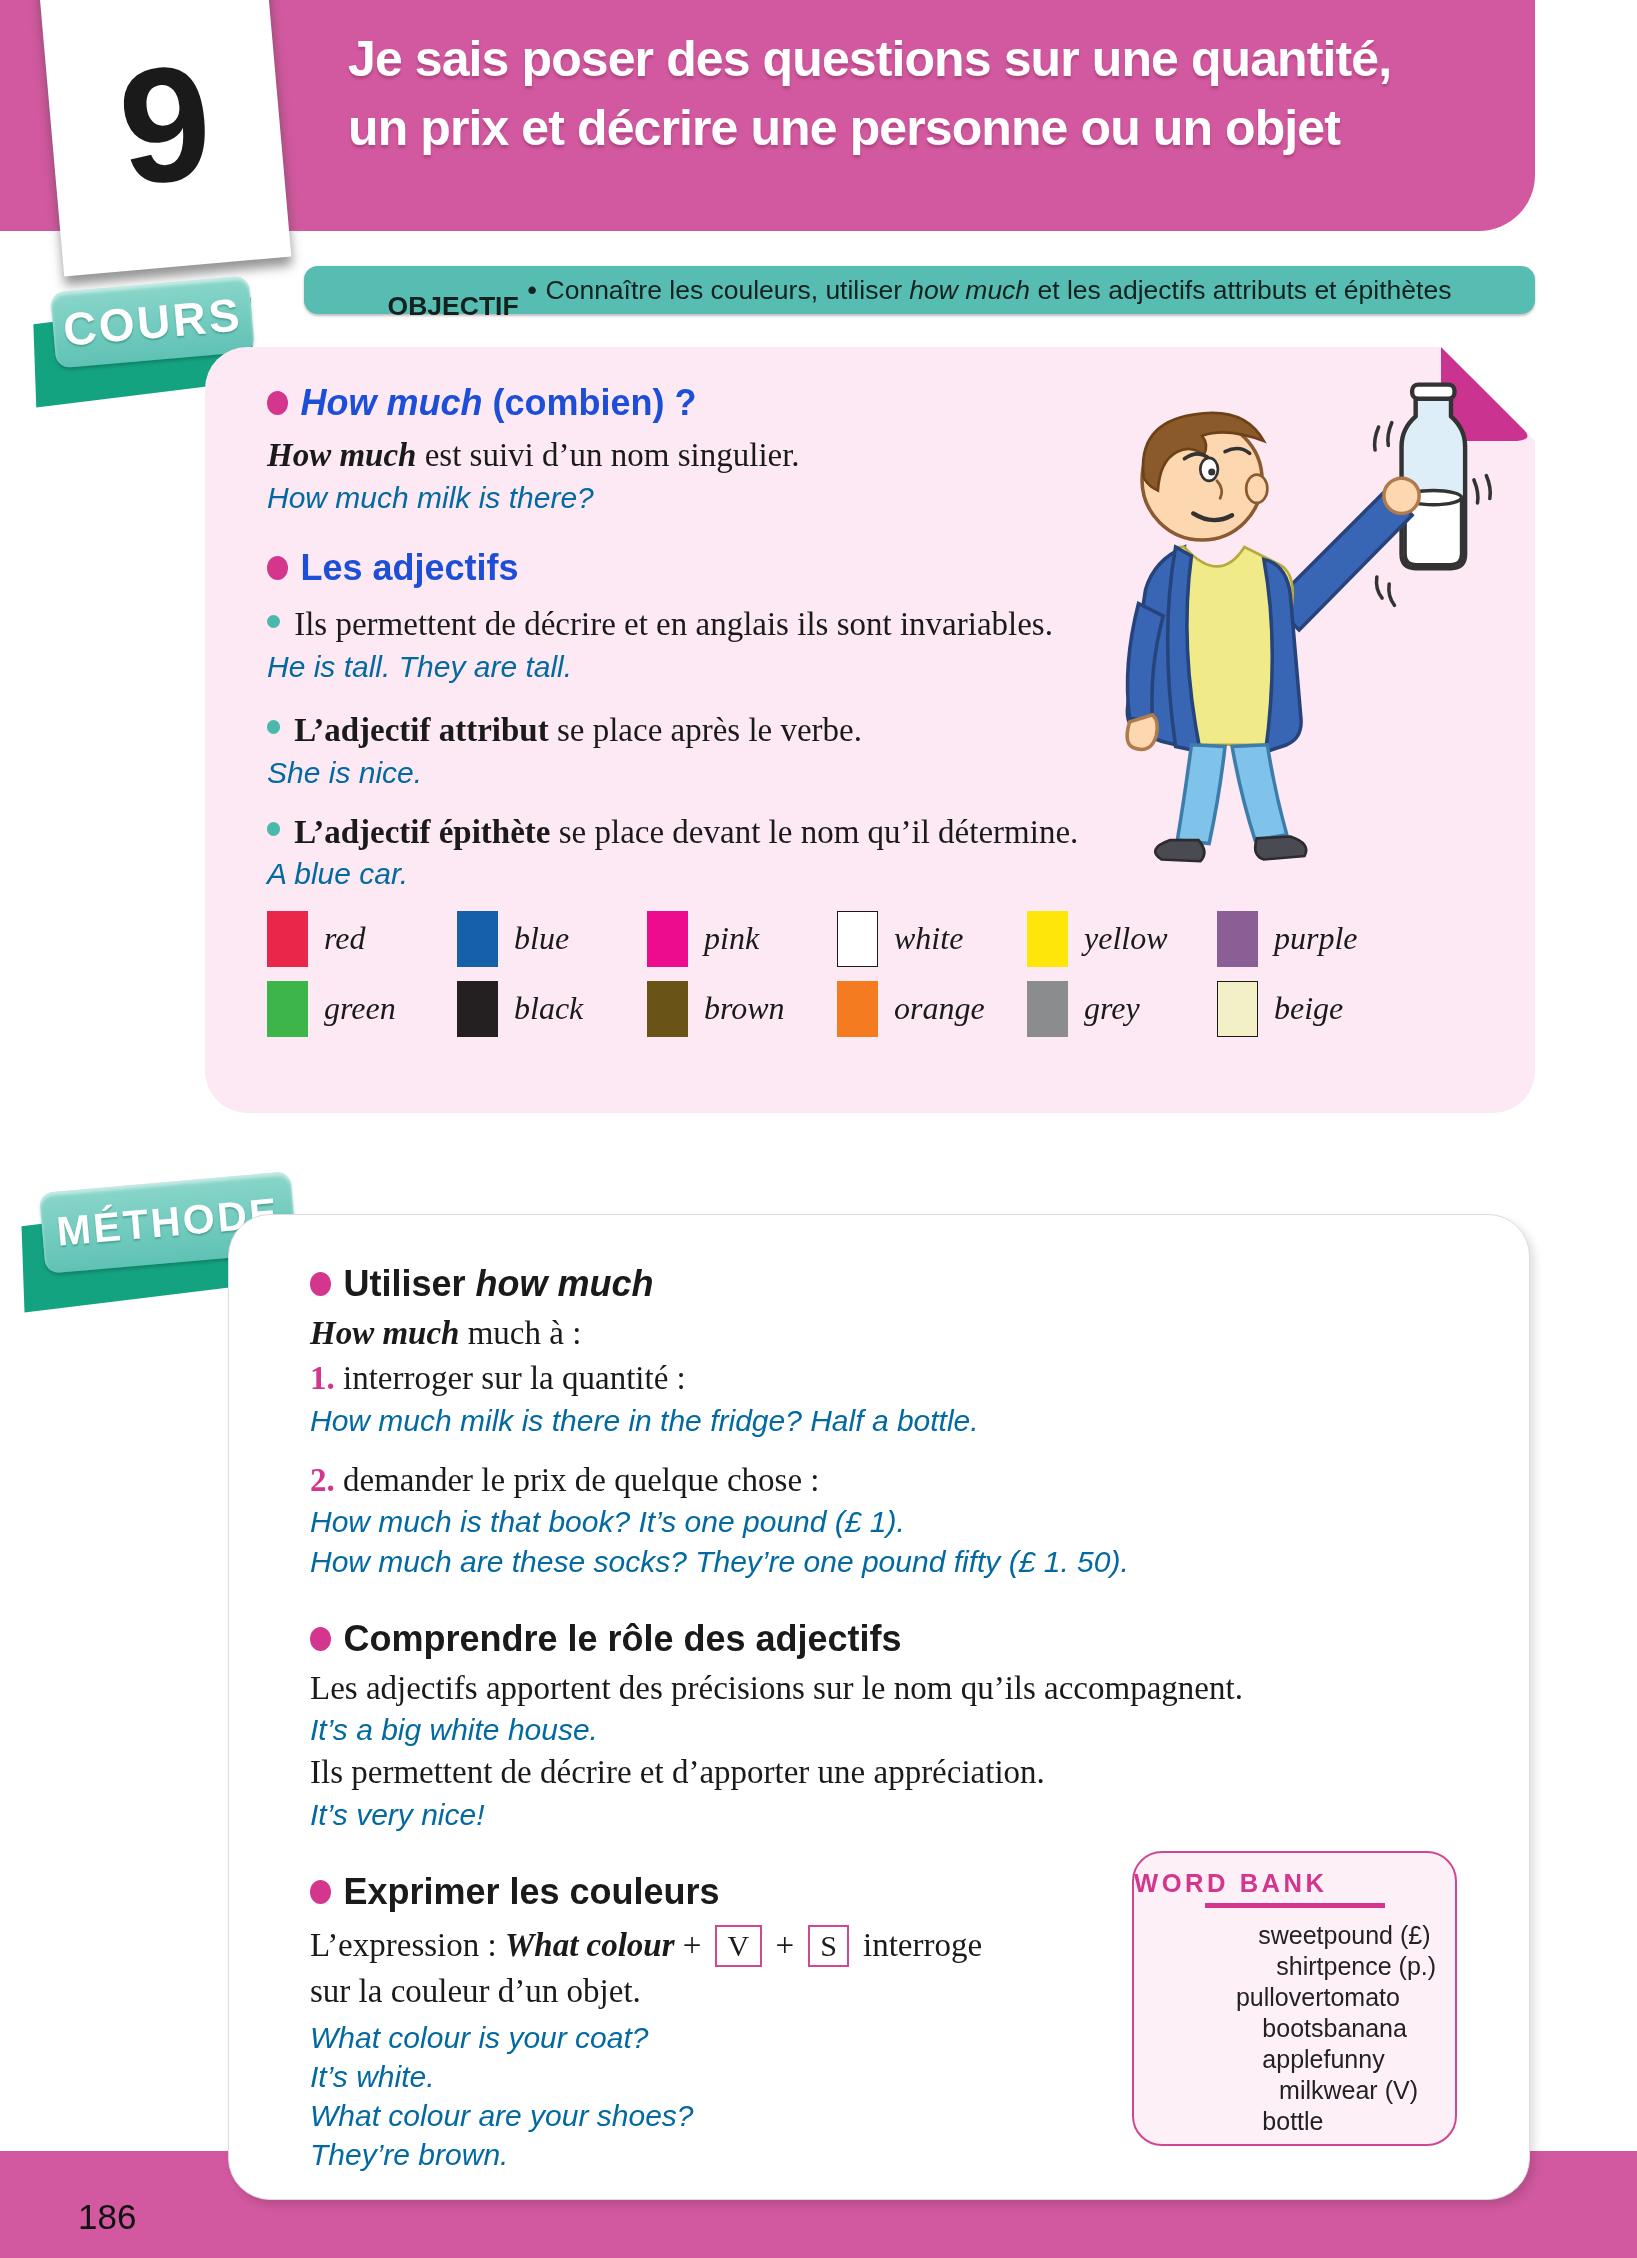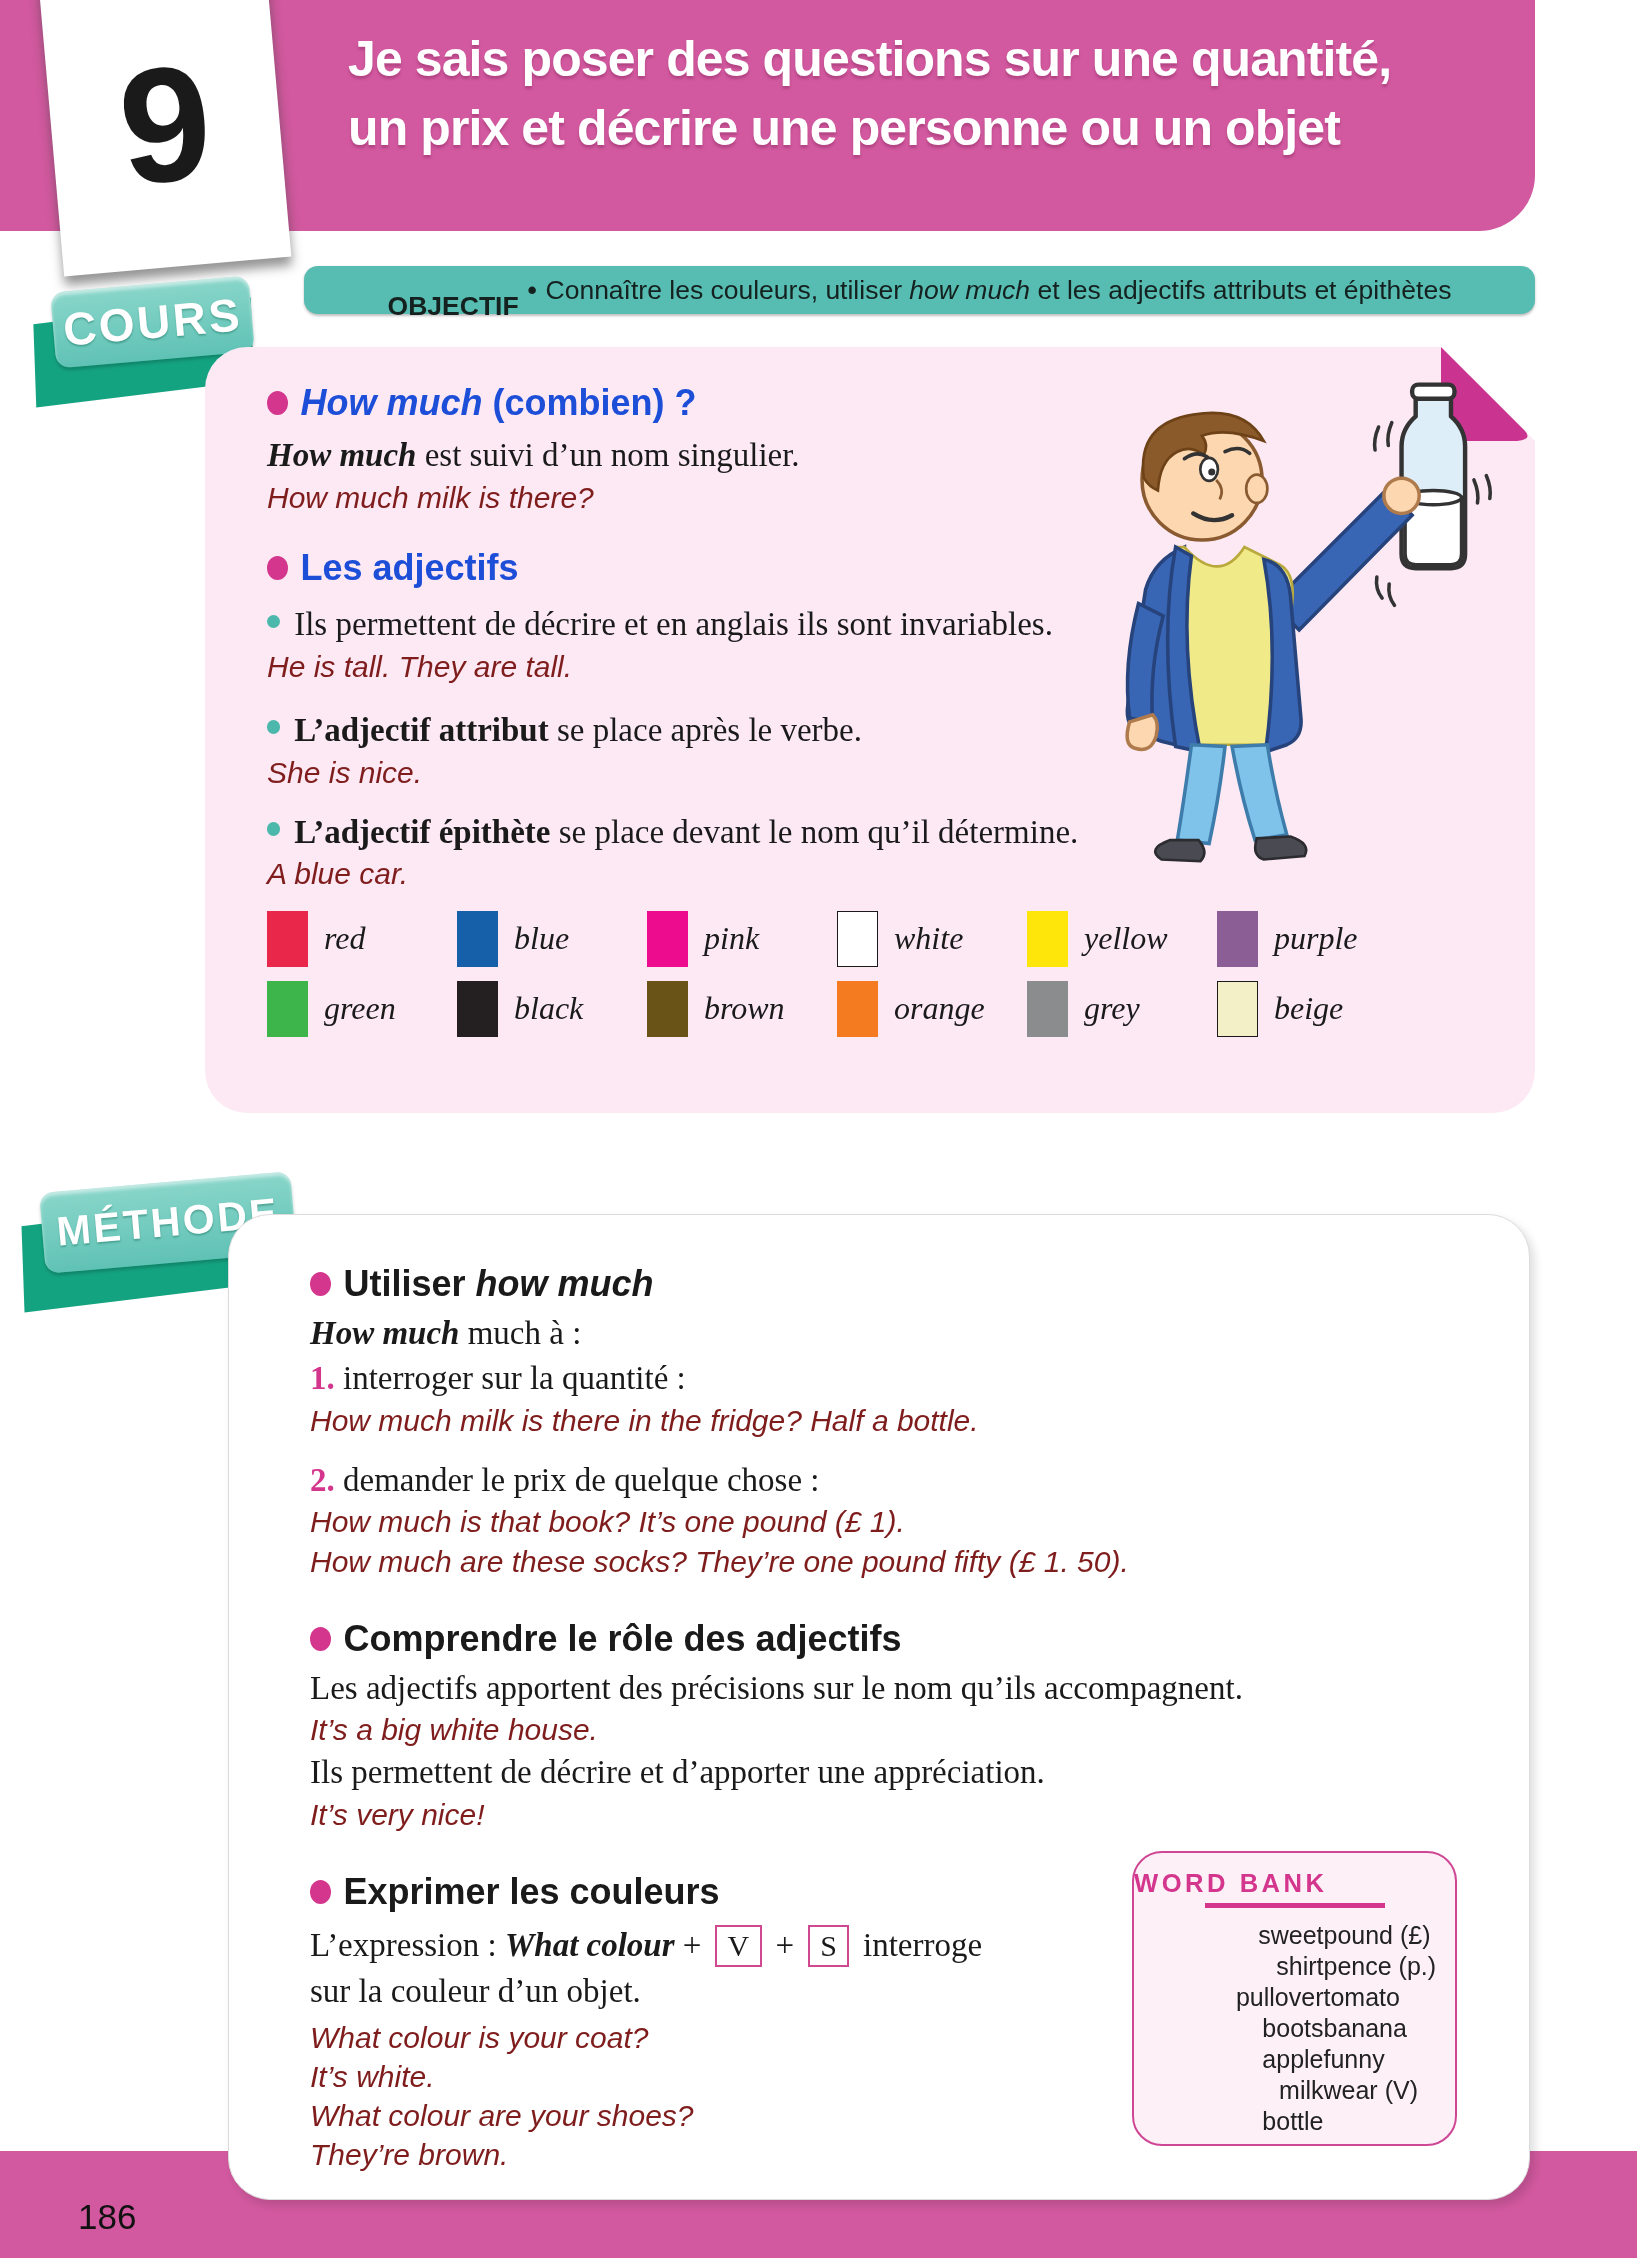--- a/index.html
+++ b/index.html
@@ -73,21 +73,21 @@
     width:21px; height:24px; border-radius:50%; background:#d3368c;
     display:inline-block; margin-right:12.4px; flex:0 0 auto;
   }
   .serif-line { font-size:33px; color:#1a1a1a; line-height:1.2; }
   .serif-line .tbullet {
     display:inline-block; width:13.2px; height:13.2px; border-radius:50%;
     background:#4cb8ac; margin-right:14px; vertical-align:7px;
   }
   .blue-ex {
     font-family:"Liberation Sans", sans-serif; font-style:italic;
-    font-size:30px; color:#7f1d1d;
+    font-size:30px; color:#0369a1;
   }
   
   .swatch-grid { display:grid; grid-template-columns:repeat(6, 190px); row-gap:14px; margin-top:19.4px; }
   .swatch-cell { display:flex; align-items:center; }
   .swatch { width:41px; height:56px; border:1.8px solid; margin-right:16px; flex:0 0 auto; }
   .swatch-label { font-style:italic; font-size:32px; color:#1a1a1a; }
   
   .boy-illu { position:absolute; left:847px; top:26.5px; }
   
   .methode-box {

